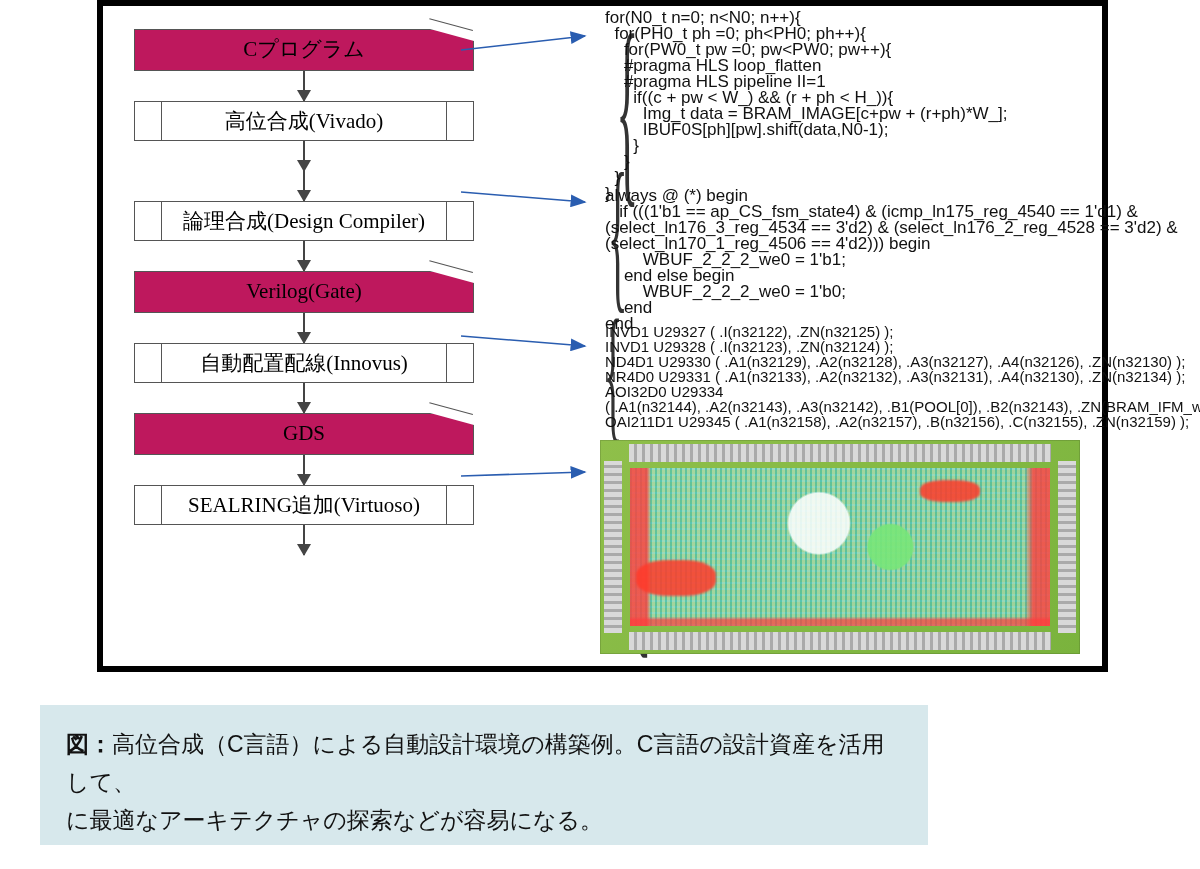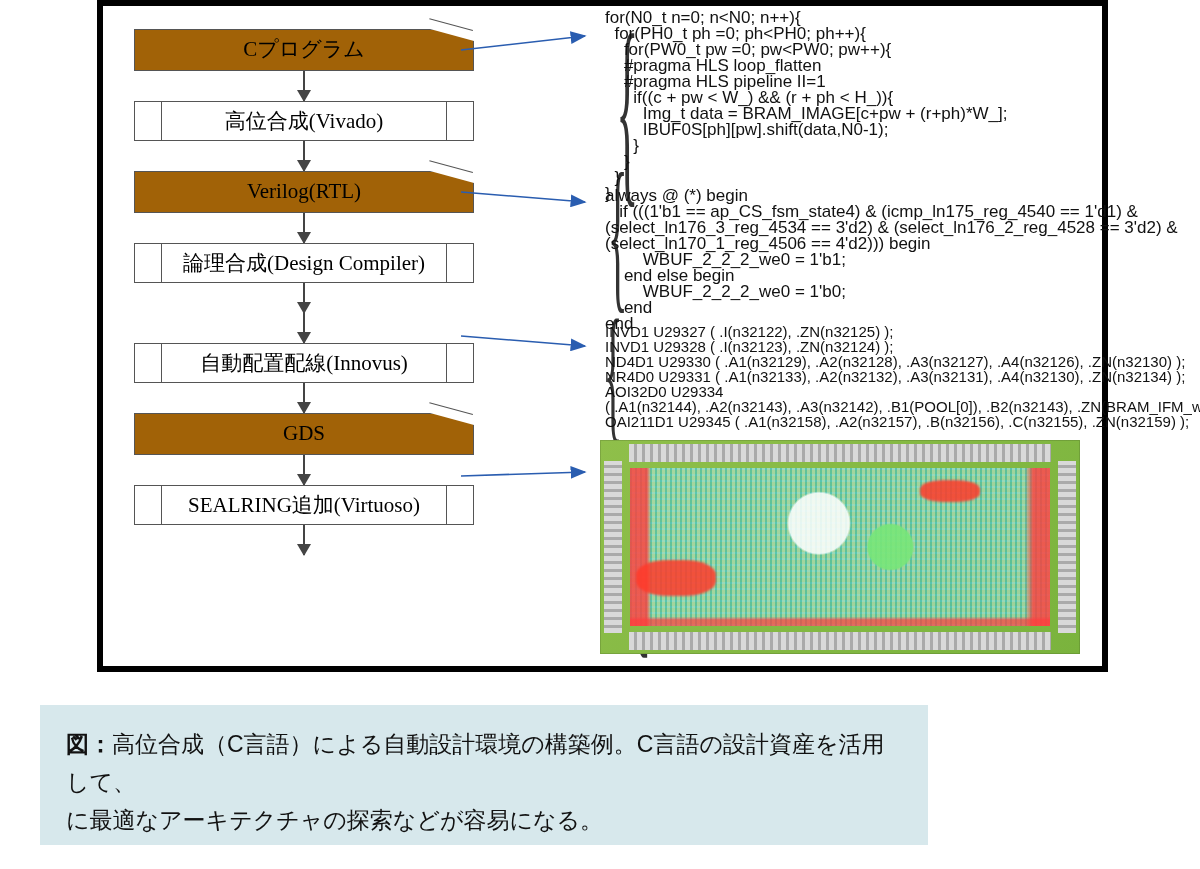--- a/index.html
+++ b/index.html
@@ -31,21 +31,21 @@
   .doc-box, .proc-box {
     width: 340px;
     position: relative;
     font-size: 21px;
     font-family: "Times New Roman", "MS Mincho", serif;
     text-align: center;
     line-height: 38px;
   }
   .doc-box {
     height: 42px;
-    background: #a16207;
+    background: #be185d;
     border: 1.2px solid #555;
   }
   .doc-box .cut {
     position: absolute;
     right: -1px;
     top: -1px;
     width: 0; height: 0;
     border-top: 12px solid #fff;
     border-left: 44px solid transparent;
     pointer-events: none;
@@ -178,31 +178,31 @@
       <span>Cプログラム</span>
       <span class="cut"></span><span class="cut-edge"></span>
     </div>
     <div class="arrow"></div>
 
     <div class="proc-box">
       <span>高位合成(Vivado)</span>
     </div>
     <div class="arrow"></div>
 
+    <div class="arrow"></div>
+
+    <div class="proc-box">
+      <span>論理合成(Design Compiler)</span>
+    </div>
+    <div class="arrow"></div>
+
     <div class="doc-box">
-      <span>Verilog(RTL)</span>
+      <span>Verilog(Gate)</span>
       <span class="cut"></span><span class="cut-edge"></span>
     </div>
-    <div class="arrow"></div>
-
-    <div class="proc-box">
-      <span>論理合成(Design Compiler)</span>
-    </div>
-    <div class="arrow"></div>
-
     <div class="arrow"></div>
 
     <div class="proc-box">
       <span>自動配置配線(Innovus)</span>
     </div>
     <div class="arrow"></div>
 
     <div class="doc-box">
       <span>GDS</span>
       <span class="cut"></span><span class="cut-edge"></span>

